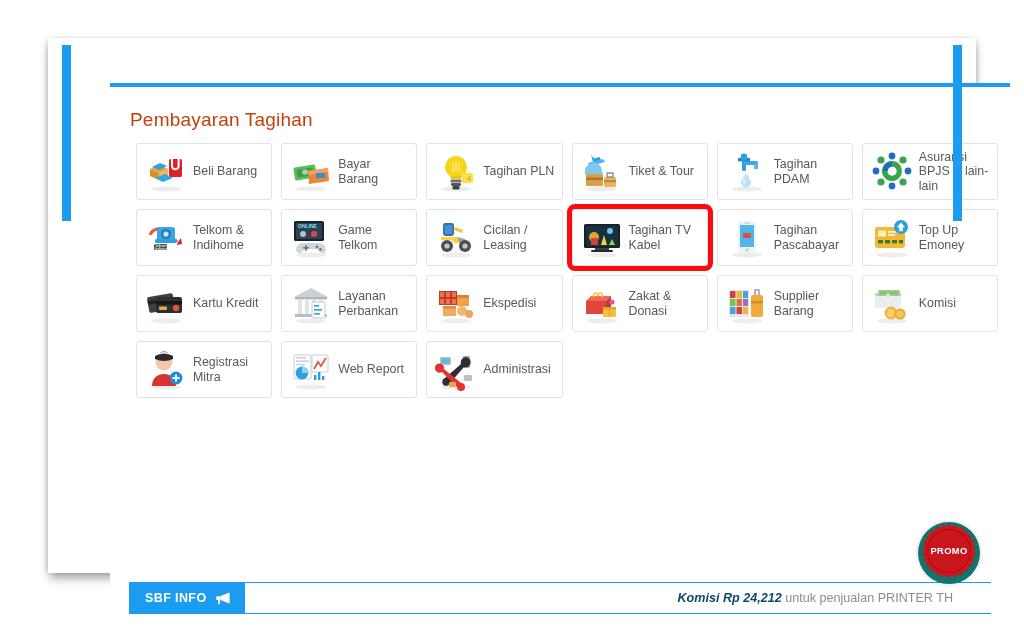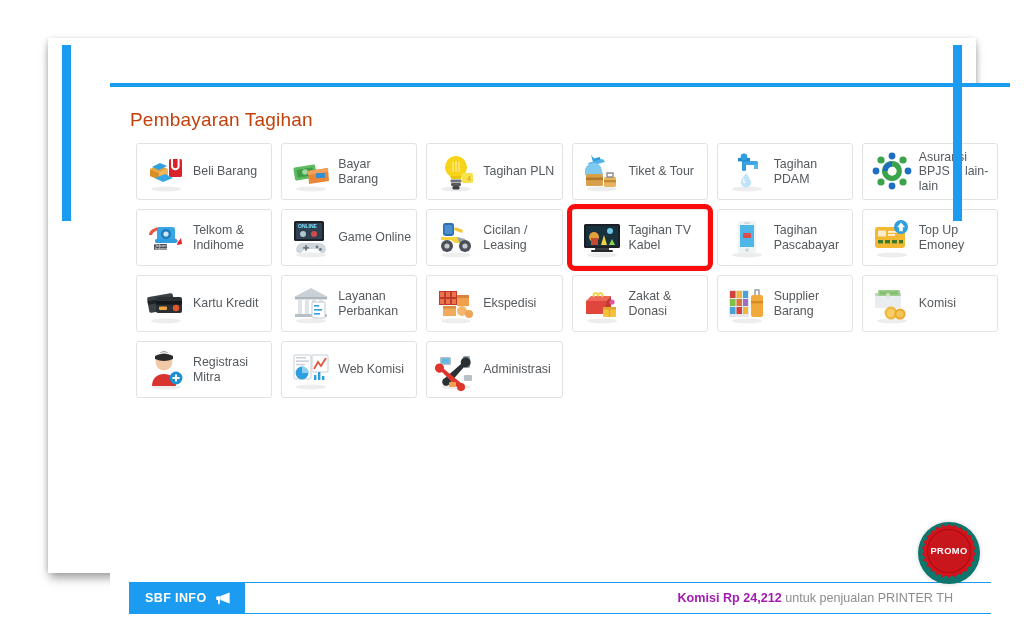--- a/index.html
+++ b/index.html
@@ -110,21 +110,21 @@
   }
   #sbf-tag svg{display:block}
   #ticker{
     flex:1;position:relative;overflow:hidden;
     display:flex;align-items:center;justify-content:flex-end;
   }
   #ticker-text{
     font-size:12.6px;color:#8d8d8d;white-space:nowrap;
     padding-right:38px;
   }
-  #ticker-text b{color:#a21caf;font-weight:bold;}
+  #ticker-text b{color:#0c4a6e;font-weight:bold;font-style:italic;}
 
   
   #promo{
     position:absolute;left:918px;top:522px;
     width:62px;height:62px;
     border-radius:50%;
     background:#0f766e;
     display:flex;align-items:flex-start;justify-content:center;
     z-index:20;
     box-shadow:0 0 4px rgba(0,0,0,.18);
@@ -266,21 +266,21 @@
               <text x="10" y="13" font-size="5" font-weight="bold" font-family="sans-serif" fill="#7fe3ff">ONLINE</text>
               <circle cx="15" cy="19" r="3" fill="#b3c4d1"></circle>
               <circle cx="26" cy="19" r="3" fill="#d34a4a"></circle>
               <path d="M14 28 h18 a7 7 0 0 1 6 7 a3.4 3.4 0 0 1-6 2 l-3-3 h-12 l-3 3 a3.4 3.4 0 0 1-6-2 a7 7 0 0 1 6-7 Z" fill="#cfd6dc"></path>
               <rect x="15" y="32" width="6" height="1.8" rx=".8" fill="#6d757c"></rect>
               <rect x="17.1" y="29.9" width="1.8" height="6" rx=".8" fill="#6d757c"></rect>
               <circle cx="29" cy="32" r="1.4" fill="#6d757c"></circle>
               <circle cx="32.4" cy="34.4" r="1.4" fill="#6d757c"></circle>
             </svg>
           </span>
-          <span class="lbl">Game Online</span>
+          <span class="lbl">Game Telkom</span>
         </div>
         <div class="card">
           <span class="ico">
             <svg viewBox="0 0 46 46" xmlns="http://www.w3.org/2000/svg">
               <ellipse cx="23" cy="40" rx="15" ry="2.4" fill="#000" opacity="0.07"></ellipse>
               <rect x="10" y="8" width="11" height="13" rx="2.4" fill="#2f6fb0"></rect>
               <rect x="11.5" y="10" width="8" height="9" rx="1.4" fill="#4a8fd0"></rect>
               <path d="M22 12 l8 3 l-1 3 l-8-3 Z" fill="#f2c733"></path>
               <path d="M8 22 h16 l6 6 h-8 l-4-3 h-10 Z" fill="#f4d43f"></path>
               <path d="M24 22 l8 2 l2 7 h-6 Z" fill="#9aa3aa"></path>
@@ -486,21 +486,21 @@
               </g>
               <circle cx="14" cy="26" r="6.4" fill="#2f9fe0"></circle>
               <path d="M14 19.6 a6.4 6.4 0 0 1 6.4 6.4 h-6.4 Z" fill="#8fd0f0"></path>
               <g fill="#2f9fe0">
                 <rect x="26" y="28" width="2.4" height="5"></rect>
                 <rect x="30" y="25" width="2.4" height="8"></rect>
                 <rect x="34" y="29" width="2.4" height="4"></rect>
               </g>
             </svg>
           </span>
-          <span class="lbl">Web Komisi</span>
+          <span class="lbl">Web Report</span>
         </div>
         <div class="card">
           <span class="ico">
             <svg viewBox="0 0 46 46" xmlns="http://www.w3.org/2000/svg">
               <ellipse cx="23" cy="40" rx="15" ry="2.4" fill="#000" opacity="0.07"></ellipse>
               <rect x="7" y="10" width="11" height="8" rx="1" fill="#b8c0c7"></rect>
               <rect x="8.4" y="11.4" width="8.2" height="5.2" fill="#5fb9e6"></rect>
               <rect x="30" y="9" width="7" height="12" rx="1.4" fill="#9aa3aa"></rect>
               <rect x="31" y="10.8" width="5" height="8" fill="#d8dee3"></rect>
               <path d="M12 31 l16-14 a5 5 0 1 1 3 3 l-14 16 a4 4 0 1 1-5-5 Z" fill="#2b3034"></path>

